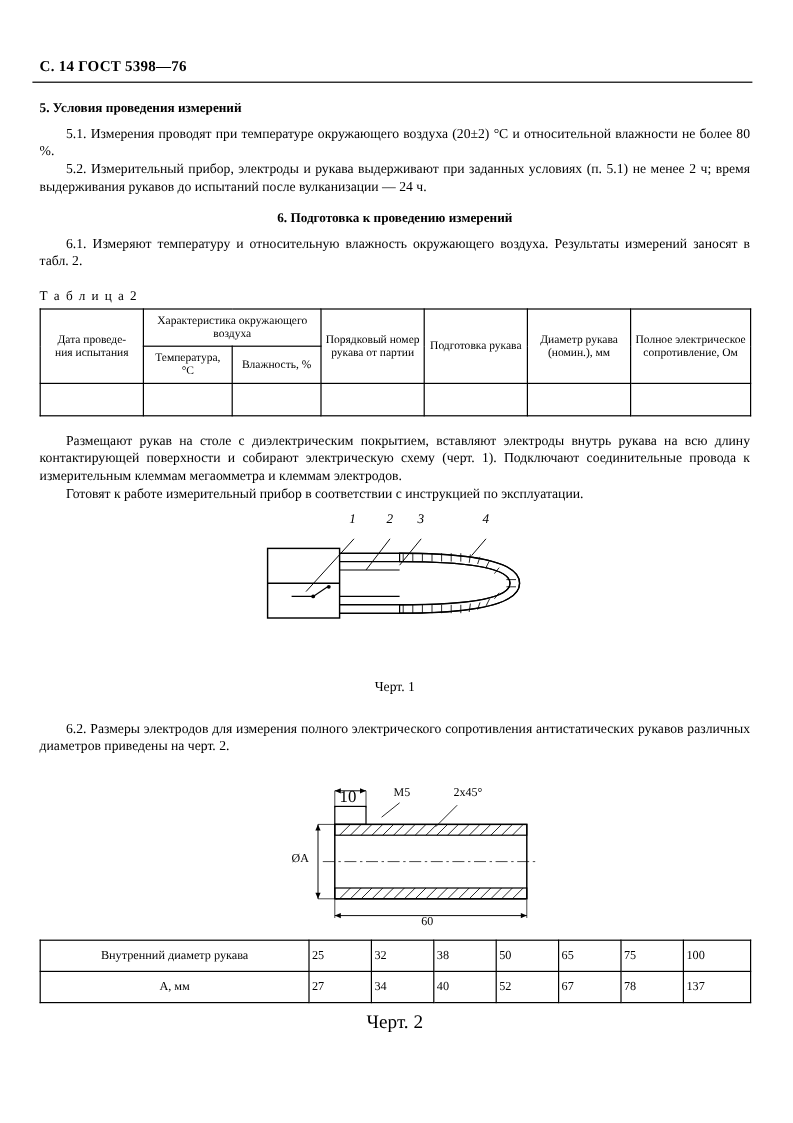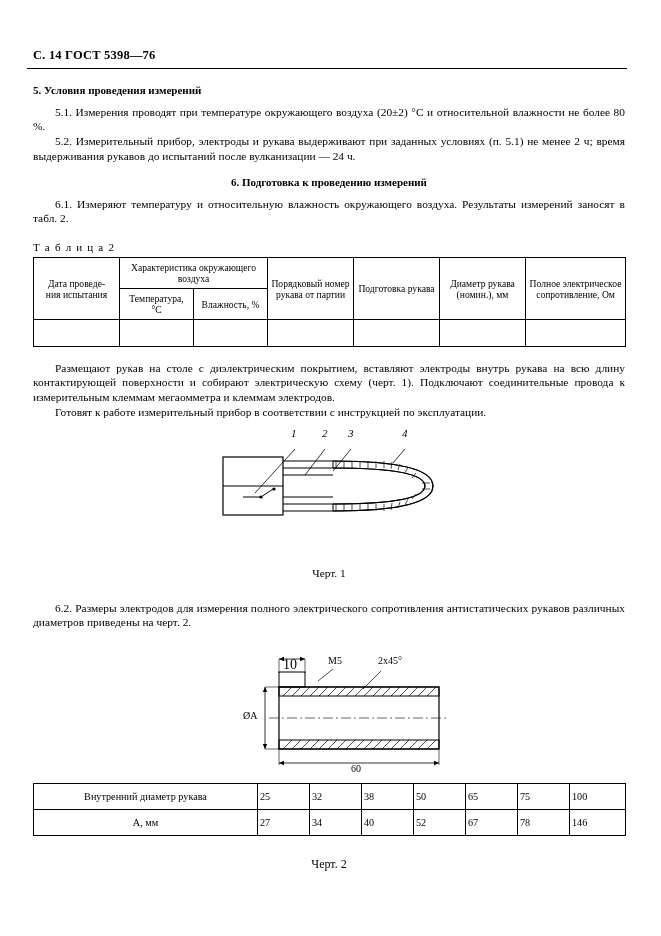--- a/index.html
+++ b/index.html
@@ -105,23 +105,23 @@
   }
   .fig2-wrap {
     position: relative;
     width: 592px;
     height: 140px;
     margin-top: 8px;
   }
   table.t3 td { height: 21px; font-size: 10.2px; }
   table.t3 td.lbl { text-align: center; }
   .fig2-num {
-    font-size: 12px;
+    font-size: 16px;
     text-align: center;
-    margin-top: 21px;
+    margin-top: 8px;
   }
   svg { display: block; }
 </style>
 </head>
 <body>
 
 <div class="page">
 
   <div class="header">
     <span class="pagenum">С. 14</span>
@@ -340,21 +340,21 @@
         <td>100</td>
       </tr>
       <tr>
         <td class="lbl">А, мм</td>
         <td>27</td>
         <td>34</td>
         <td>40</td>
         <td>52</td>
         <td>67</td>
         <td>78</td>
-        <td>146</td>
+        <td>137</td>
       </tr>
     </tbody>
       </table>
 
     <div class="fig2-num">Черт. 2</div>
 
   </div>
 </div>
 
 </body></html>

